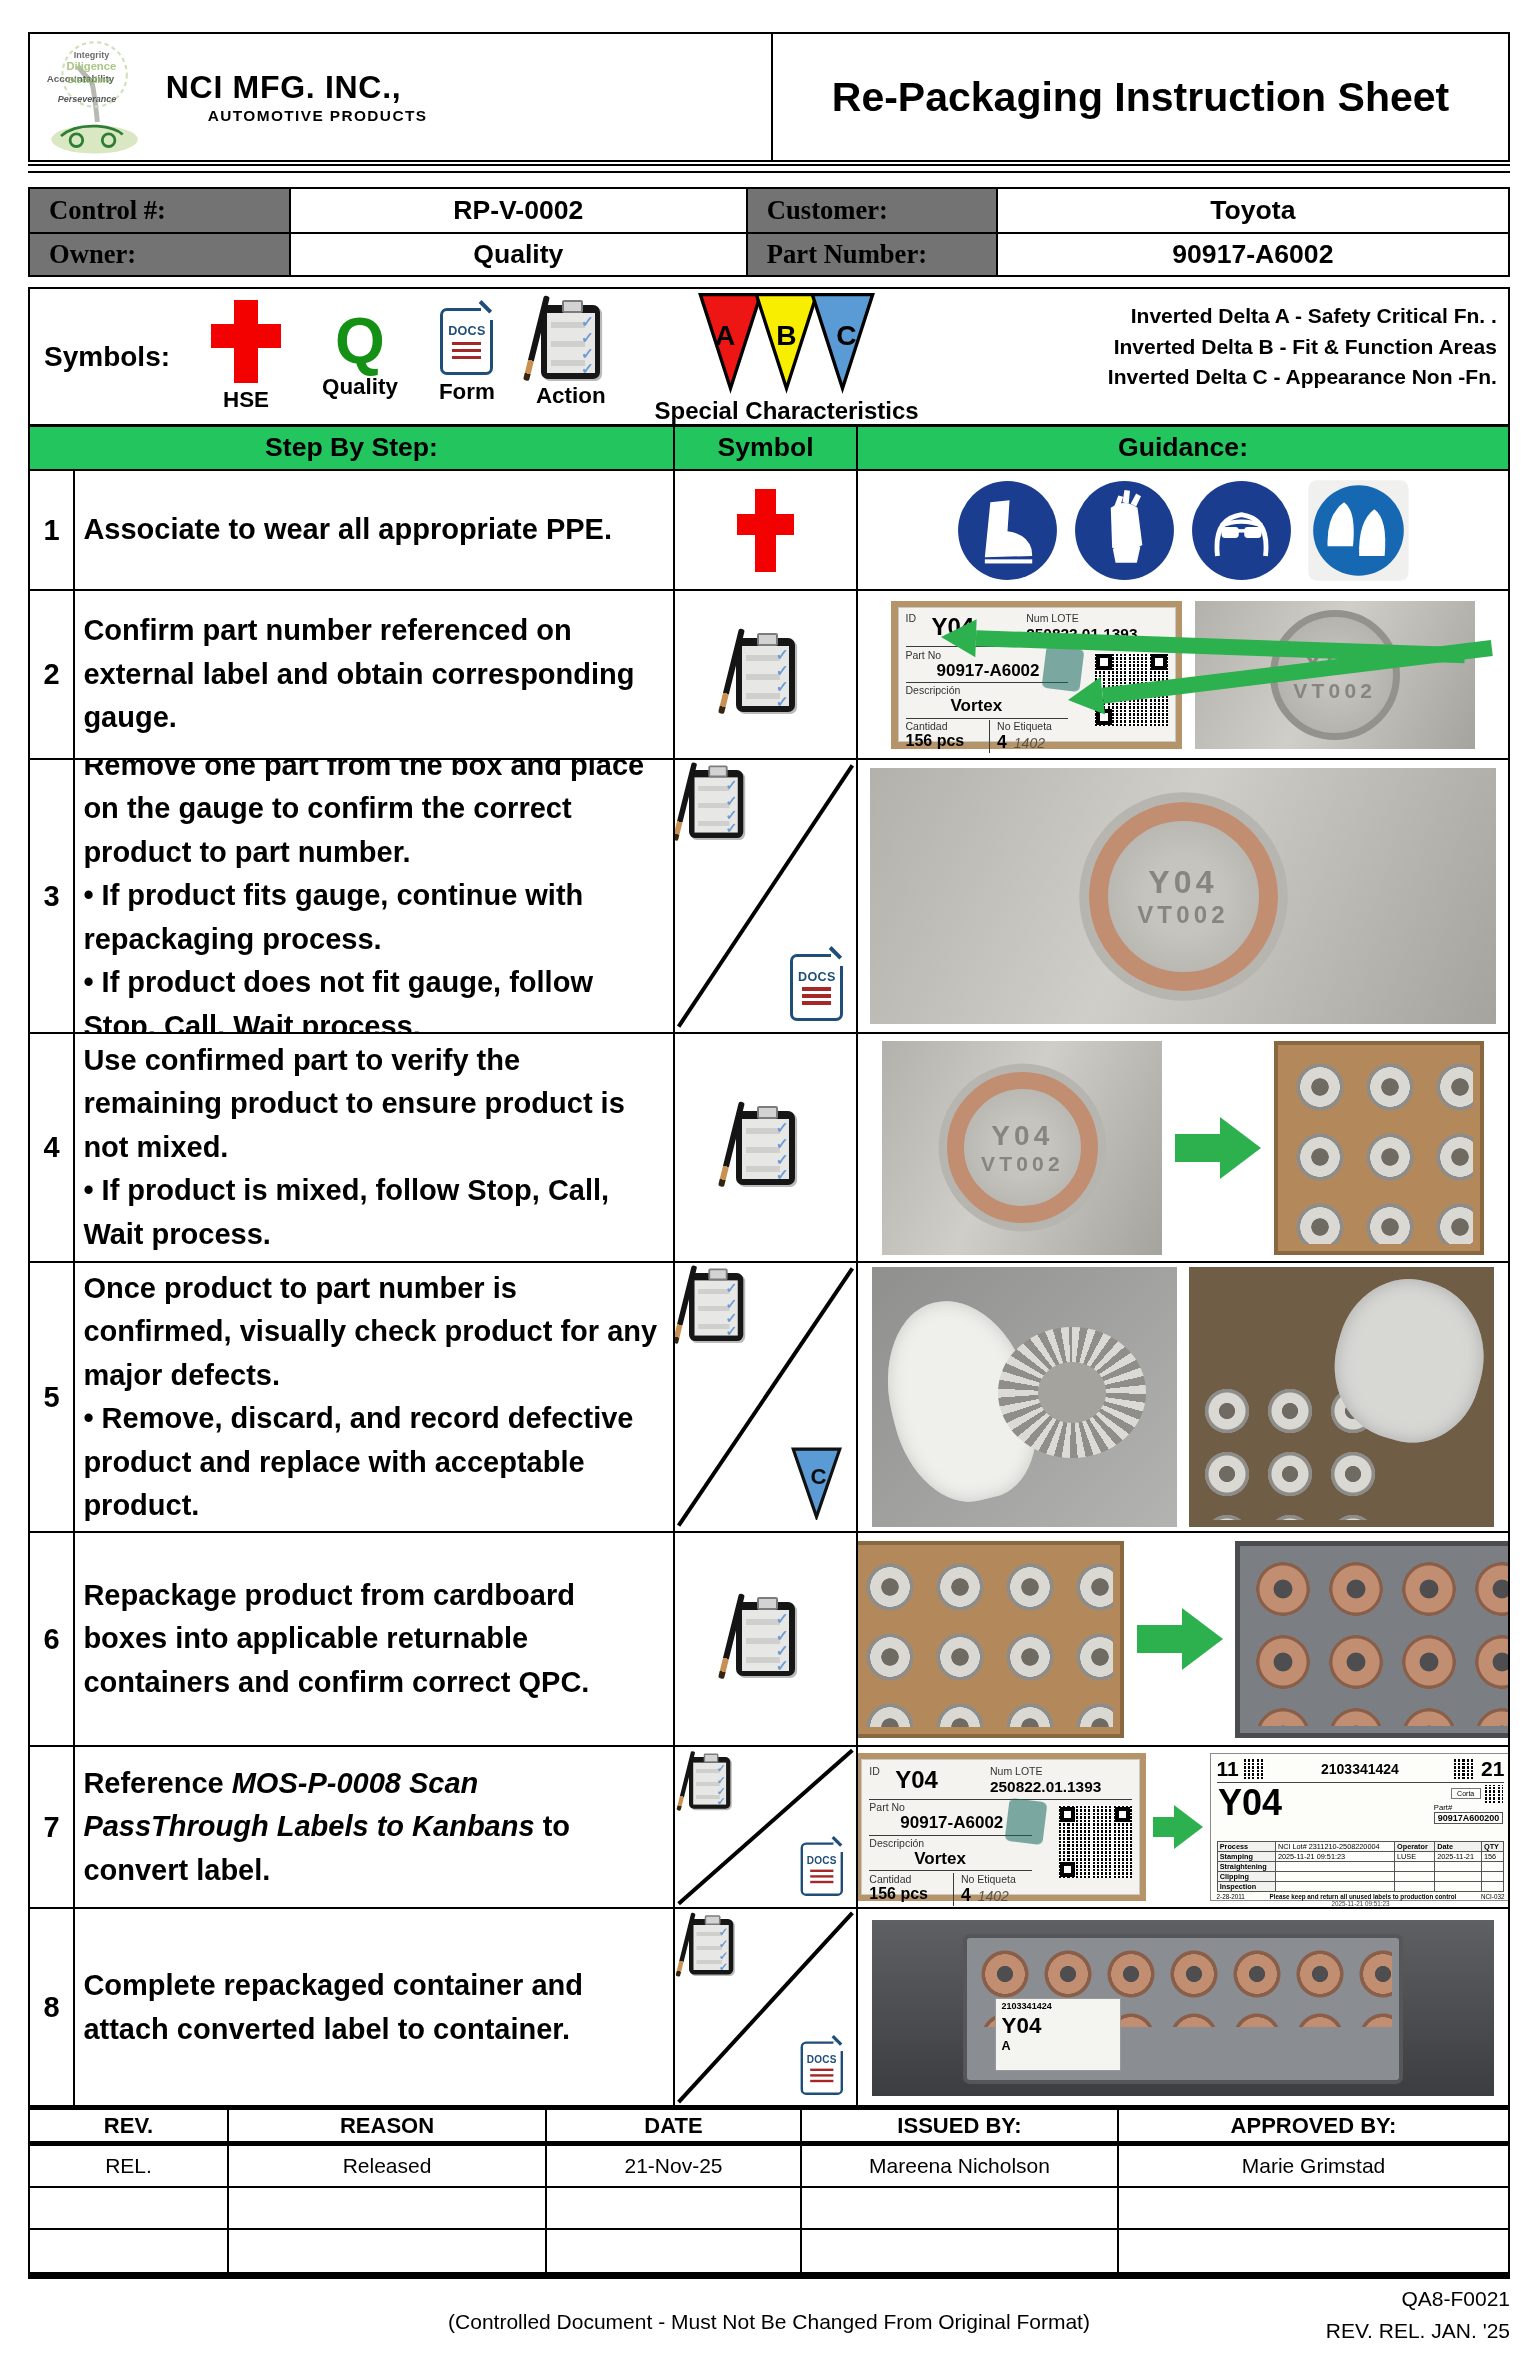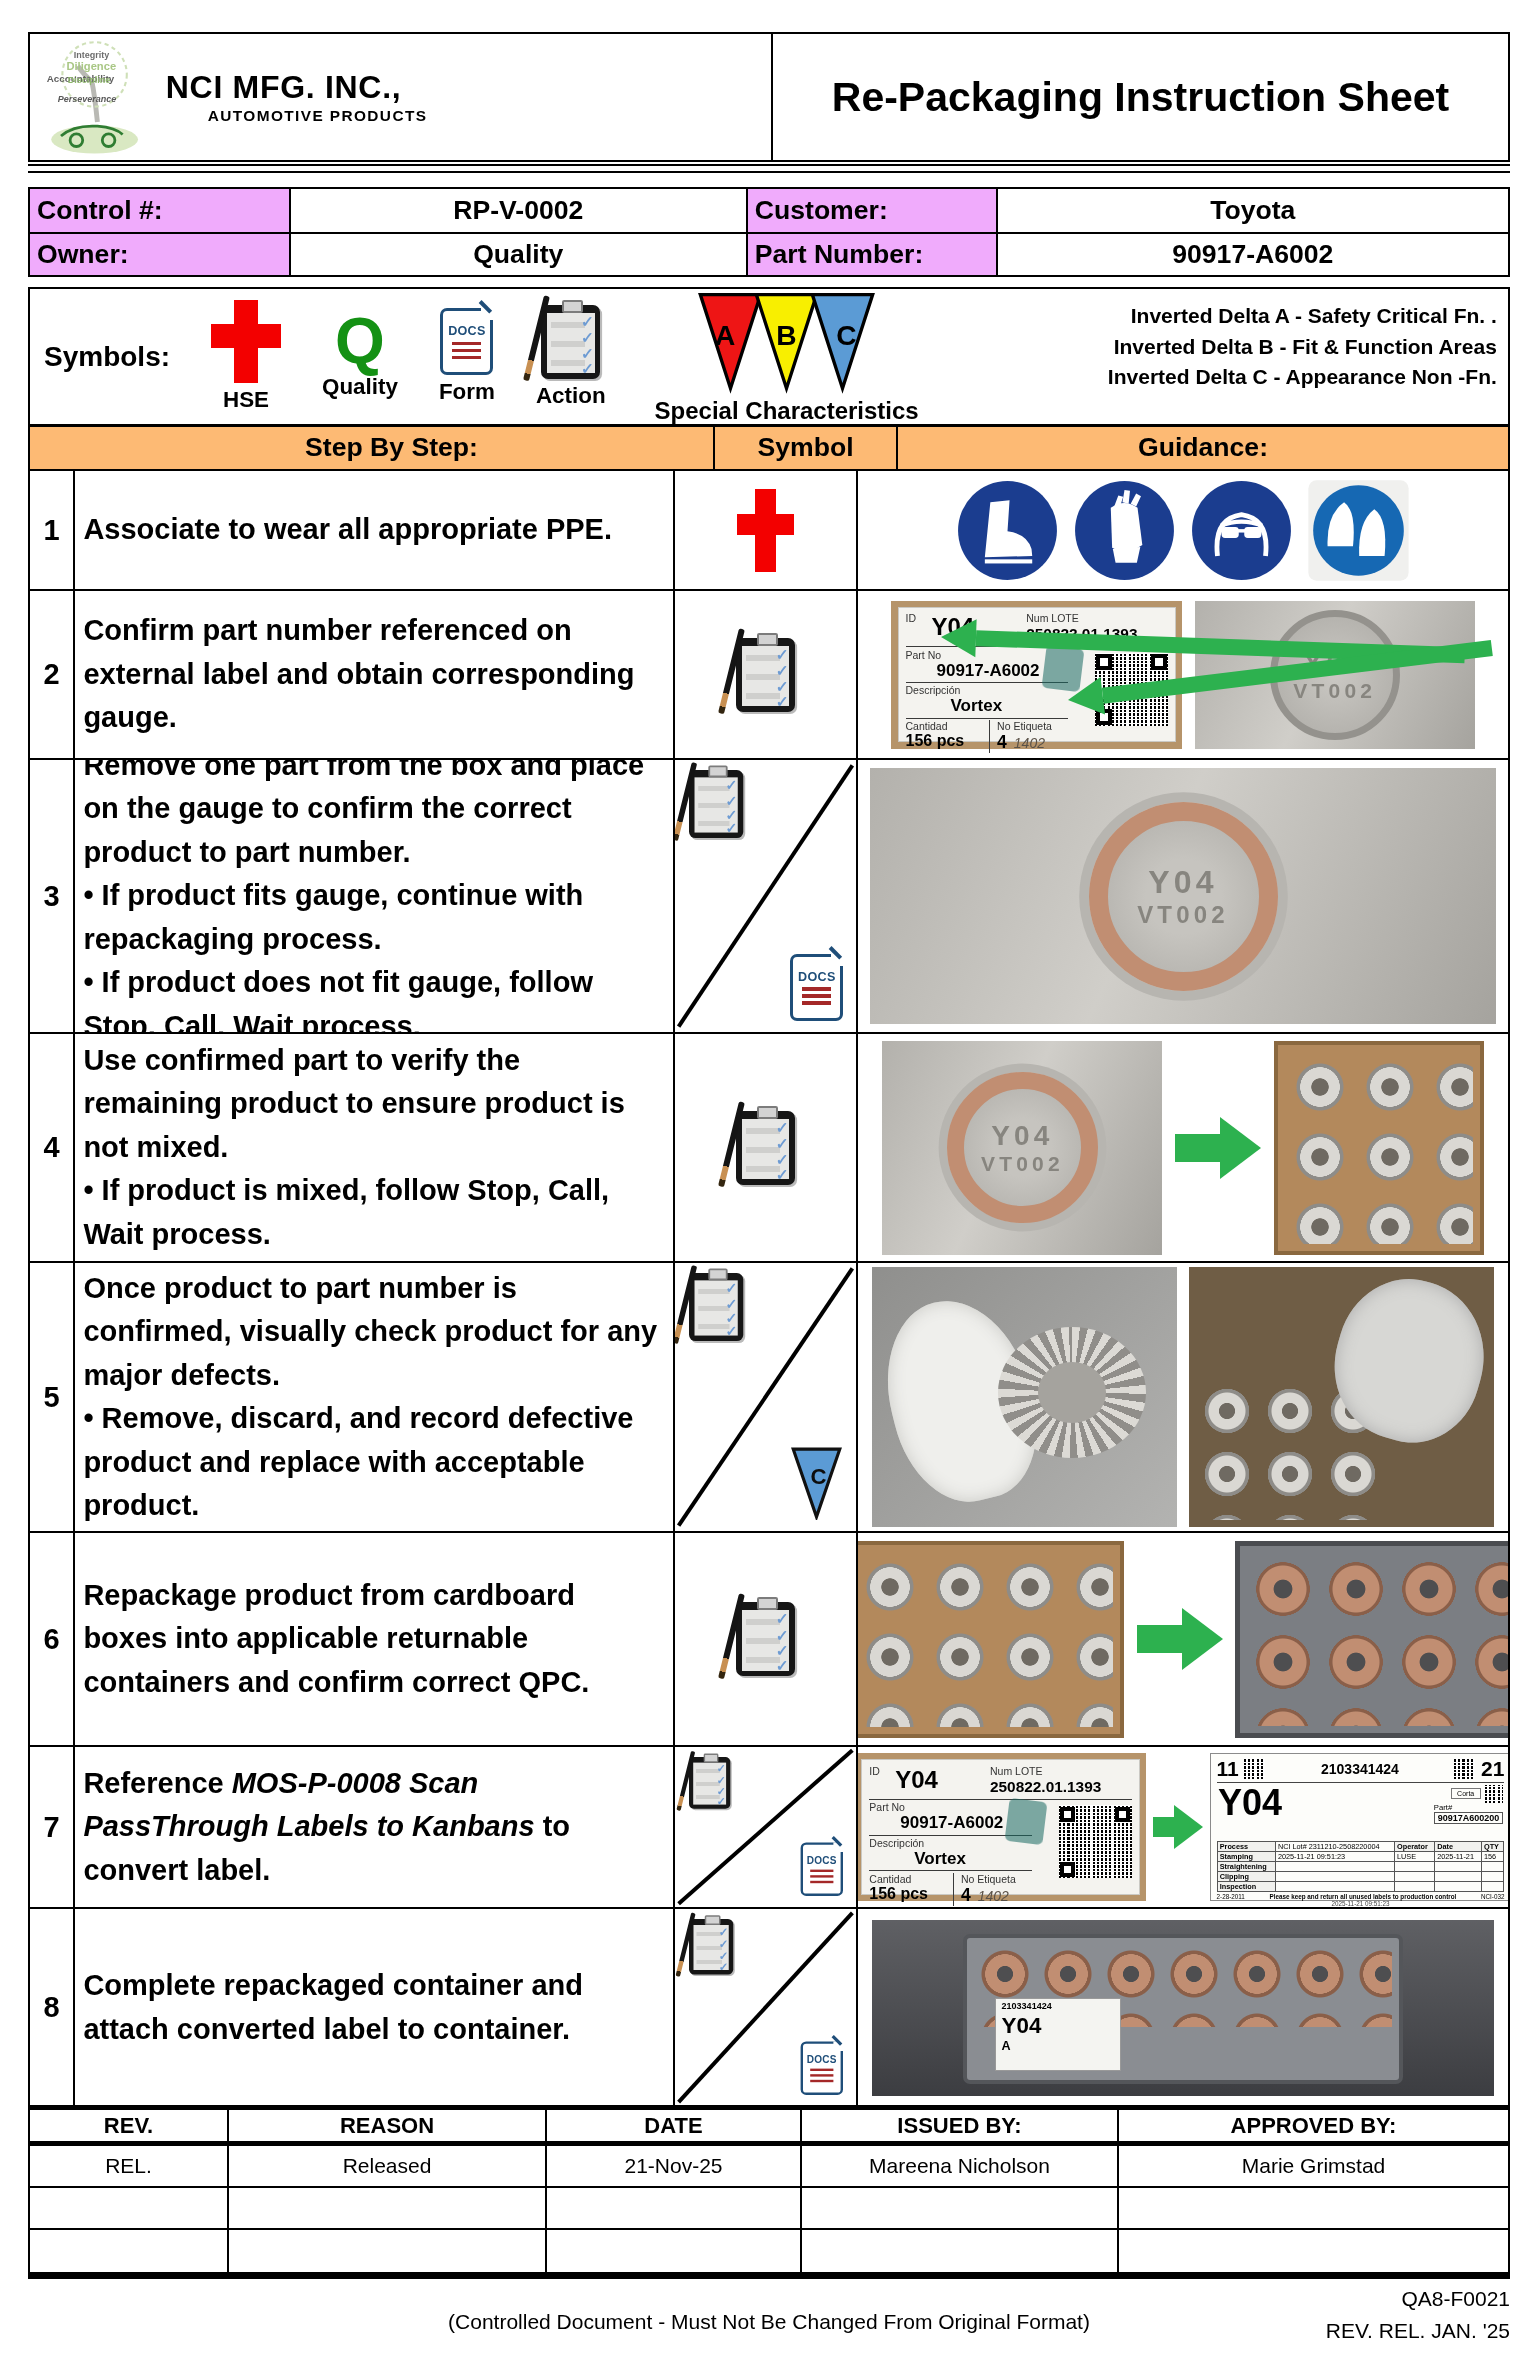--- a/index.html
+++ b/index.html
@@ -23,21 +23,21 @@
   .div{font-size:15.4px;font-weight:bold;letter-spacing:1.4px;margin-left:42px;margin-top:1.4px;}
   .htitle{flex:1;display:flex;align-items:center;justify-content:center;}
   .htitle b{font-size:41px;}
   .dbl{height:9px;border-top:2.8px solid #000;border-bottom:2.8px solid #000;margin-top:2.1px;}
 
   
   .ctl{margin-top:14px;border:2.8px solid #000;}
   .ctl .r{display:flex;height:43px;}
   .ctl .r+.r{border-top:2.8px solid #000;}
   .ctl .c{display:flex;align-items:center;font-weight:bold;font-size:26.6px;}
-  .lab{background:#f0abfc;padding-left:7px;border-right:2.8px solid #000;}
+  .lab{background:#737373;padding-left:19px;border-right:2.8px solid #000;font-family:Liberation Serif, serif;}
   .val{justify-content:center;border-right:2.8px solid #000;}
   .c1{width:264px;} .c2{width:463px;} .c3{width:253px;} .c4{width:517px;border-right:none;}
 
   
   .symbox{margin-top:9.8px;border:2.8px solid #000;height:140px;display:flex;align-items:center;position:relative;}
   .sy-label{font-size:28px;font-weight:bold;margin-left:14px;}
   .sy-item{display:flex;flex-direction:column;align-items:center;margin-left:41px;}
   .sy-cap{font-size:22.4px;font-weight:bold;margin-top:4.2px;}
   .redcross{position:relative;width:70px;height:83px;}
   .redcross i{position:absolute;background:#f30000;}
@@ -61,21 +61,21 @@
   .clip .pen{position:absolute;left:2.8px;top:-8.4px;width:5.6px;height:87px;background:linear-gradient(#141414 0 76%,#c89052 76% 92%,#33250f 92%);transform:rotate(14deg);transform-origin:50% 0;border-radius:2.1px;z-index:3;}
   .deltas{display:flex;align-items:flex-start;}
   .deltas svg{margin-left:-11.2px;}
   .deltas svg:first-child{margin-left:0;}
   .sp-cap{font-size:24px;font-weight:bold;margin-top:2.8px;}
   .legend{position:absolute;right:11.2px;top:12.6px;text-align:right;}
   .legend div{font-size:21px;font-weight:bold;line-height:1.45;}
 
   
   .mtab{border:2.8px solid #000;margin-top:-2.8px;}
-  .mh{display:flex;height:45px;background:#fdba74;border-bottom:2.8px solid #000;padding-left:40px;}
+  .mh{display:flex;height:45px;background:#22c55e;border-bottom:2.8px solid #000;}
   .mh div{display:flex;align-items:center;justify-content:center;font-size:26.6px;font-weight:bold;}
   .mh .h1{width:645px;border-right:2.8px solid #000;}
   .mh .h2{width:183px;border-right:2.8px solid #000;}
   .mh .h3{flex:1;}
   .srow{display:flex;border-bottom:2.8px solid #000;}
   .srow:last-child{border-bottom:none;}
   .cnum{width:45px;border-right:2.8px solid #000;display:flex;align-items:center;justify-content:center;font-size:29px;font-weight:bold;}
   .ctext{width:600px;border-right:2.8px solid #000;padding:7px 8.4px;display:flex;flex-direction:column;justify-content:center;overflow:hidden;}
   .ctext p{margin:0;font-size:29px;font-weight:bold;line-height:1.5;}
   .bi{font-style:italic;}

